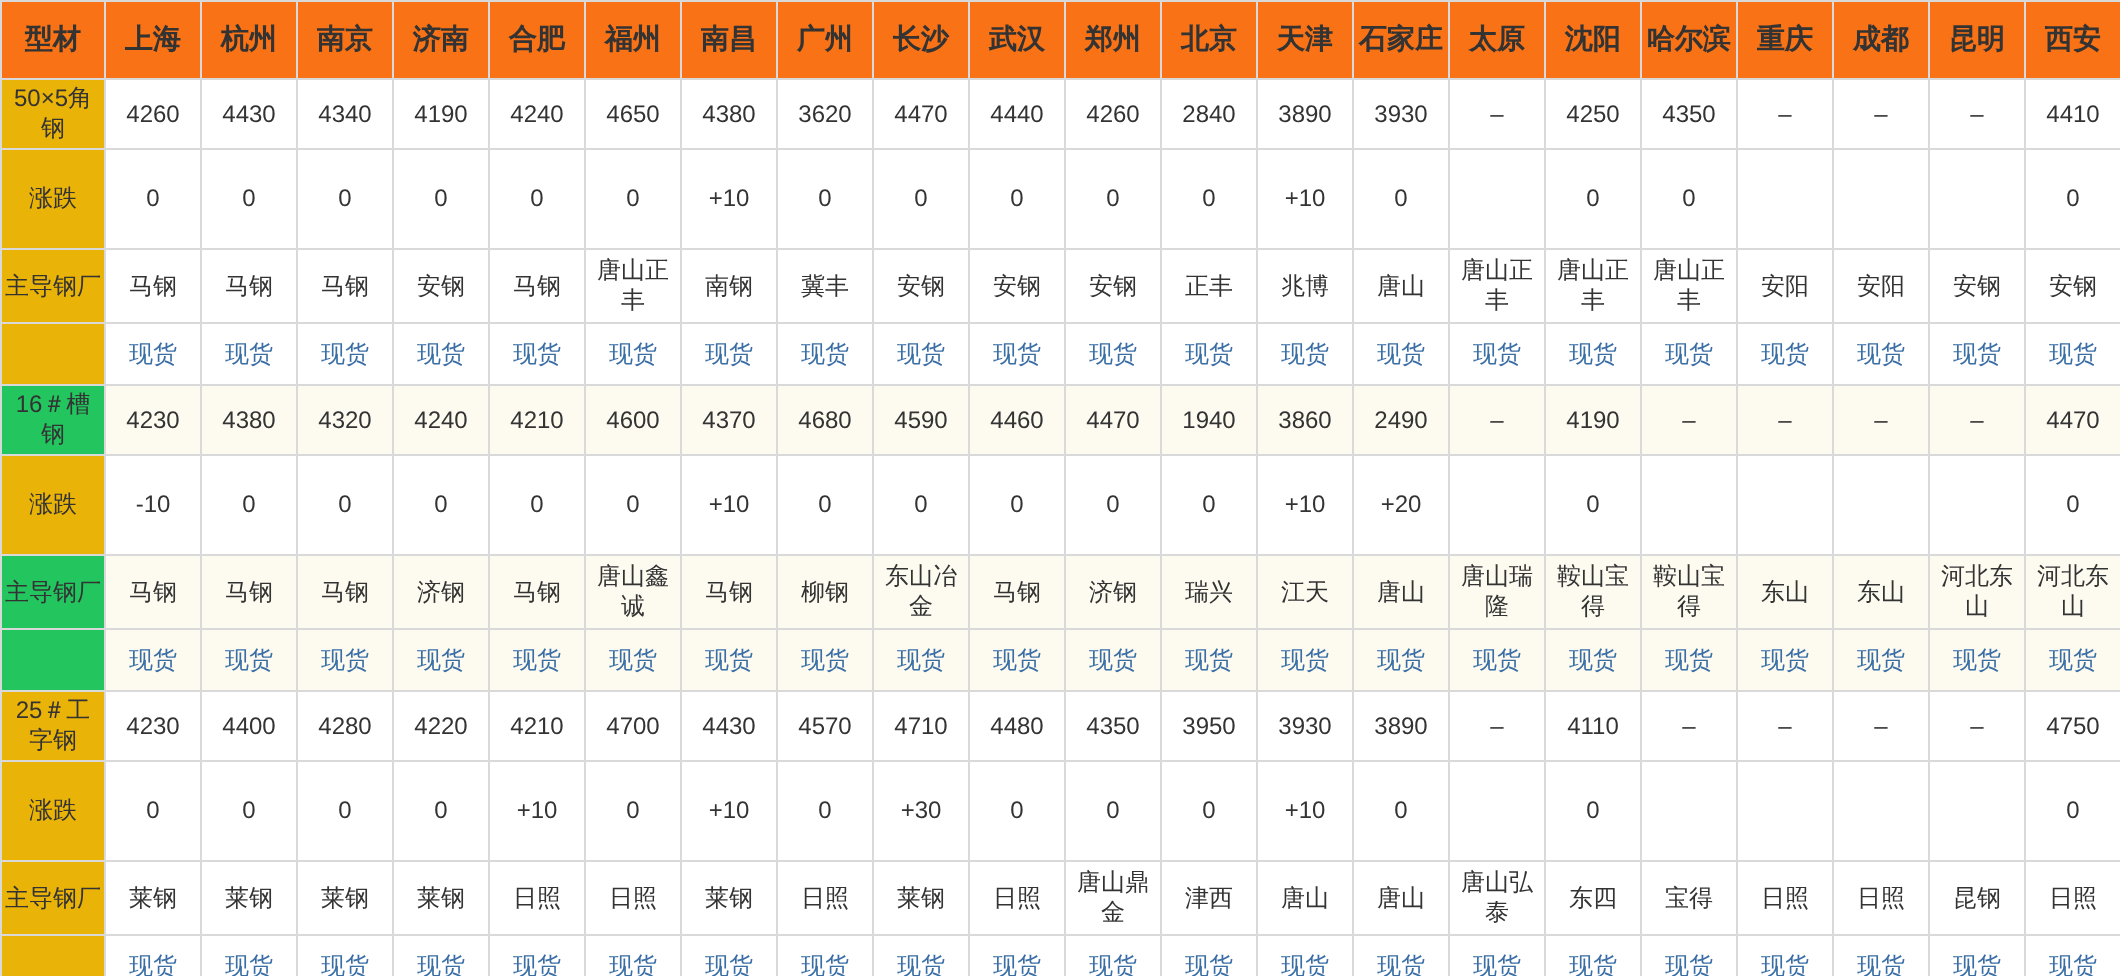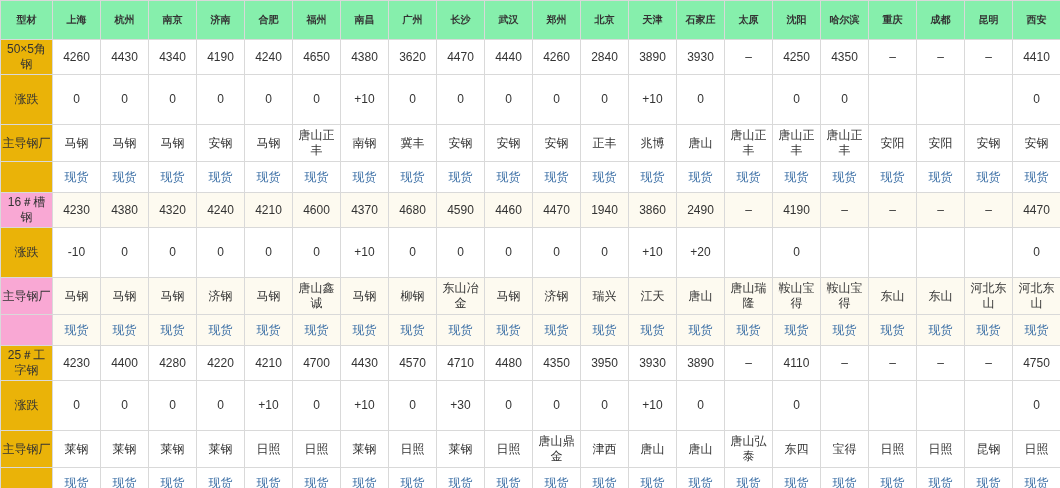--- a/index.html
+++ b/index.html
@@ -26,40 +26,40 @@
     font-weight: normal;
     line-height: 1.25;
     word-break: break-all;
   }
   
   col.c-label { width: 52px; }
   col.c-city  { width: 48px; }
 
   
   tr.header-row td {
-    background: #86efac;
+    background: #f97316;
     font-weight: bold;
     color: #333;
     height: 34px;
-    font-size: 10px;
+    font-size: 14px;
     margin-top: 16px;
   }
   
   td.rowlabel {
     background: #eab308;
     font-weight: bold;
     color: #333;
   }
   tr.price-row td { height: 30px; font-size: 12px; }
   tr.change-row td { height: 26px; font-size: 12px; }
   tr.mill-row td { height: 32px; font-size: 12px; }
   tr.stock-row td { height: 26px; font-size: 12px; color: #3a6ea5; }
 
   tr.highlight td { background: #fdfaf0; }
-  tr.highlight td.rowlabel { background: #f9a8d4; }
+  tr.highlight td.rowlabel { background: #22c55e; }
 
   td.stock { color: #3a6ea5; }
   td.mill { color: #333; }
   td.avg { font-weight: normal; }
 </style>
 </head>
 <body>
 
 <table class="price-table">
   <colgroup id="colgroup-holder">

